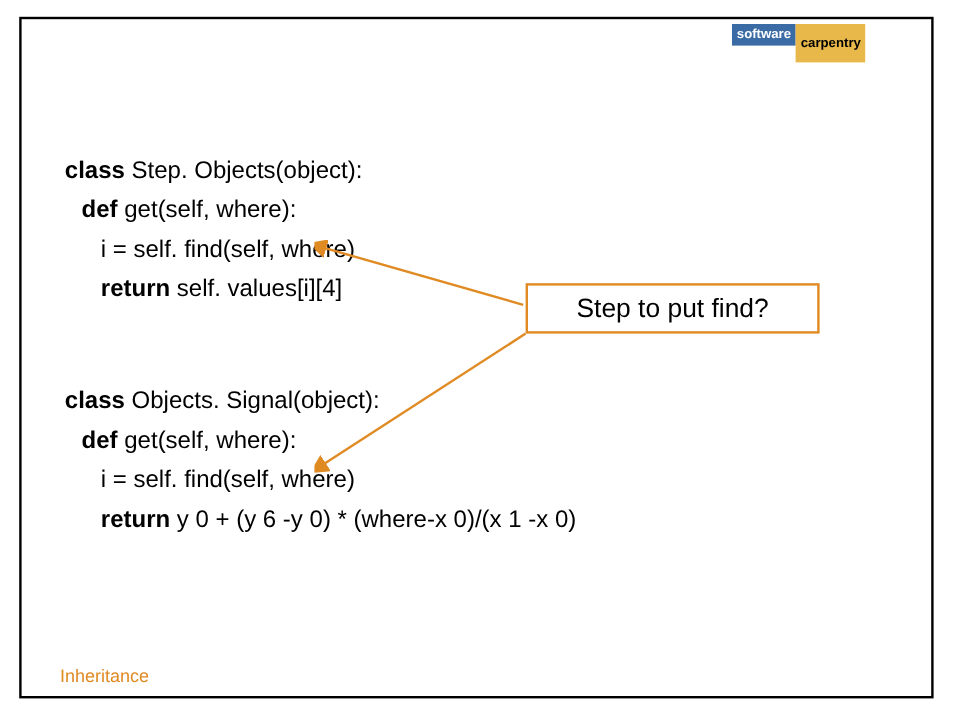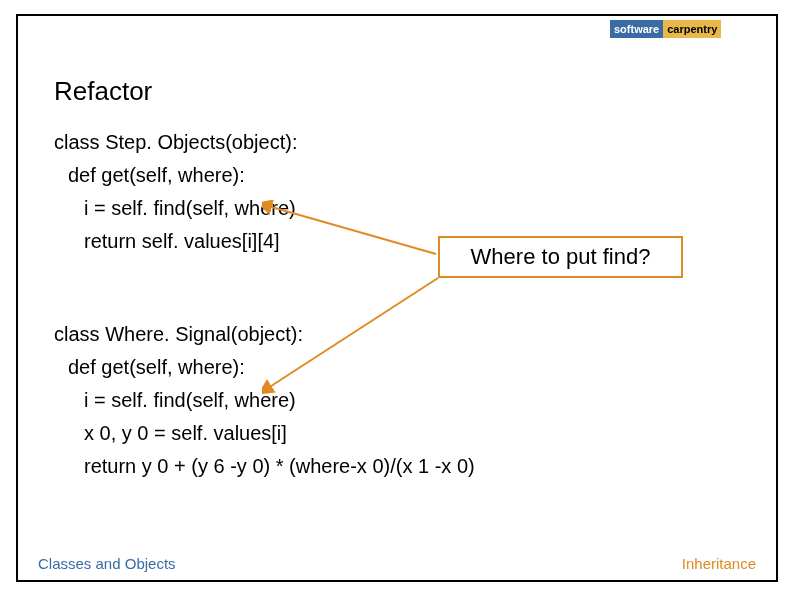--- a/index.html
+++ b/index.html
@@ -34,21 +34,21 @@
     font-weight: bold;
     padding: 2px 4px;
     display: flex;
     align-items: center;
   }
   .logo-right {
     background: #e8b84a;
     color: #000;
     font-size: 11px;
     font-weight: bold;
-    padding: 2px 4px;
+    padding: 16px 4px;
     display: flex;
     align-items: center;
   }
   .logo-sub {
     font-size: 7px;
     color: #888;
     text-align: right;
     margin-top: 1px;
   }
   .title {
@@ -60,21 +60,21 @@
   }
   .code-block {
     position: absolute;
     left: 36px;
     font-size: 20px;
     color: #000;
     line-height: 1.65;
   }
   .code-block-1 { top: 110px; }
   .code-block-2 { top: 302px; }
-  .bold { font-weight: normal; }
+  .bold { font-weight: bold; }
   .indent-1 { padding-left: 14px; }
   .indent-2 { padding-left: 30px; }
   .callout-box {
     position: absolute;
     left: 420px;
     top: 220px;
     width: 245px;
     height: 42px;
     border: 2px solid #e08a24;
     display: flex;
@@ -105,31 +105,30 @@
 <div class="slide">
 
   <div class="logo">
     <div class="logo-row">
       <div class="logo-left">software</div>
       <div class="logo-right">carpentry</div>
     </div>
     <div class="logo-sub"></div>
   </div>
 
-  <div class="title">Refactor</div>
 
   <div class="code-block code-block-1">
     <div><span class="bold">class</span><span> Step. Objects(object):</span></div>
     <div class="indent-1"><span class="bold">def</span><span> get(self, where):</span></div>
     <div class="indent-2">i = self. find(self, where)</div>
     <div class="indent-2"><span class="bold">return</span><span> self. values[i][4]</span></div>
   </div>
 
   <div class="callout-box">
-    <span>Where to put find?</span>
+    <span>Step to put find?</span>
   </div>
 
   <svg class="arrow-svg" style="left:244px; top:184px; width:180px; height:60px;">
     <defs>
       <marker id="ah1" markerWidth="8" markerHeight="8" refX="2" refY="4" orient="auto">
         <polygon points="0,0 8,4 0,8" fill="#e08a24"></polygon>
       </marker>
     </defs>
     <line x1="174" y1="54" x2="6" y2="6" stroke="#e08a24" stroke-width="2" marker-end="url(#ah1)"></line>
   </svg>
@@ -137,25 +136,23 @@
   <svg class="arrow-svg" style="left:244px; top:258px; width:180px; height:120px;">
     <defs>
       <marker id="ah2" markerWidth="8" markerHeight="8" refX="2" refY="4" orient="auto">
         <polygon points="0,0 8,4 0,8" fill="#e08a24"></polygon>
       </marker>
     </defs>
     <line x1="176" y1="4" x2="6" y2="114" stroke="#e08a24" stroke-width="2" marker-end="url(#ah2)"></line>
   </svg>
 
   <div class="code-block code-block-2">
-    <div><span class="bold">class</span><span> Where. Signal(object):</span></div>
+    <div><span class="bold">class</span><span> Objects. Signal(object):</span></div>
     <div class="indent-1"><span class="bold">def</span><span> get(self, where):</span></div>
     <div class="indent-2">i = self. find(self, where)</div>
-    <div class="indent-2">x 0, y 0 = self. values[i]</div>
     <div class="indent-2"><span class="bold">return</span><span> y 0 + (y 6 -y 0) * (where-x 0)/(x 1 -x 0)</span></div>
   </div>
 
   <div class="footer">
-    <span class="footer-left">Classes and Objects</span>
     <span class="footer-right">Inheritance</span>
   </div>
 
 </div>
 
 </body></html>

